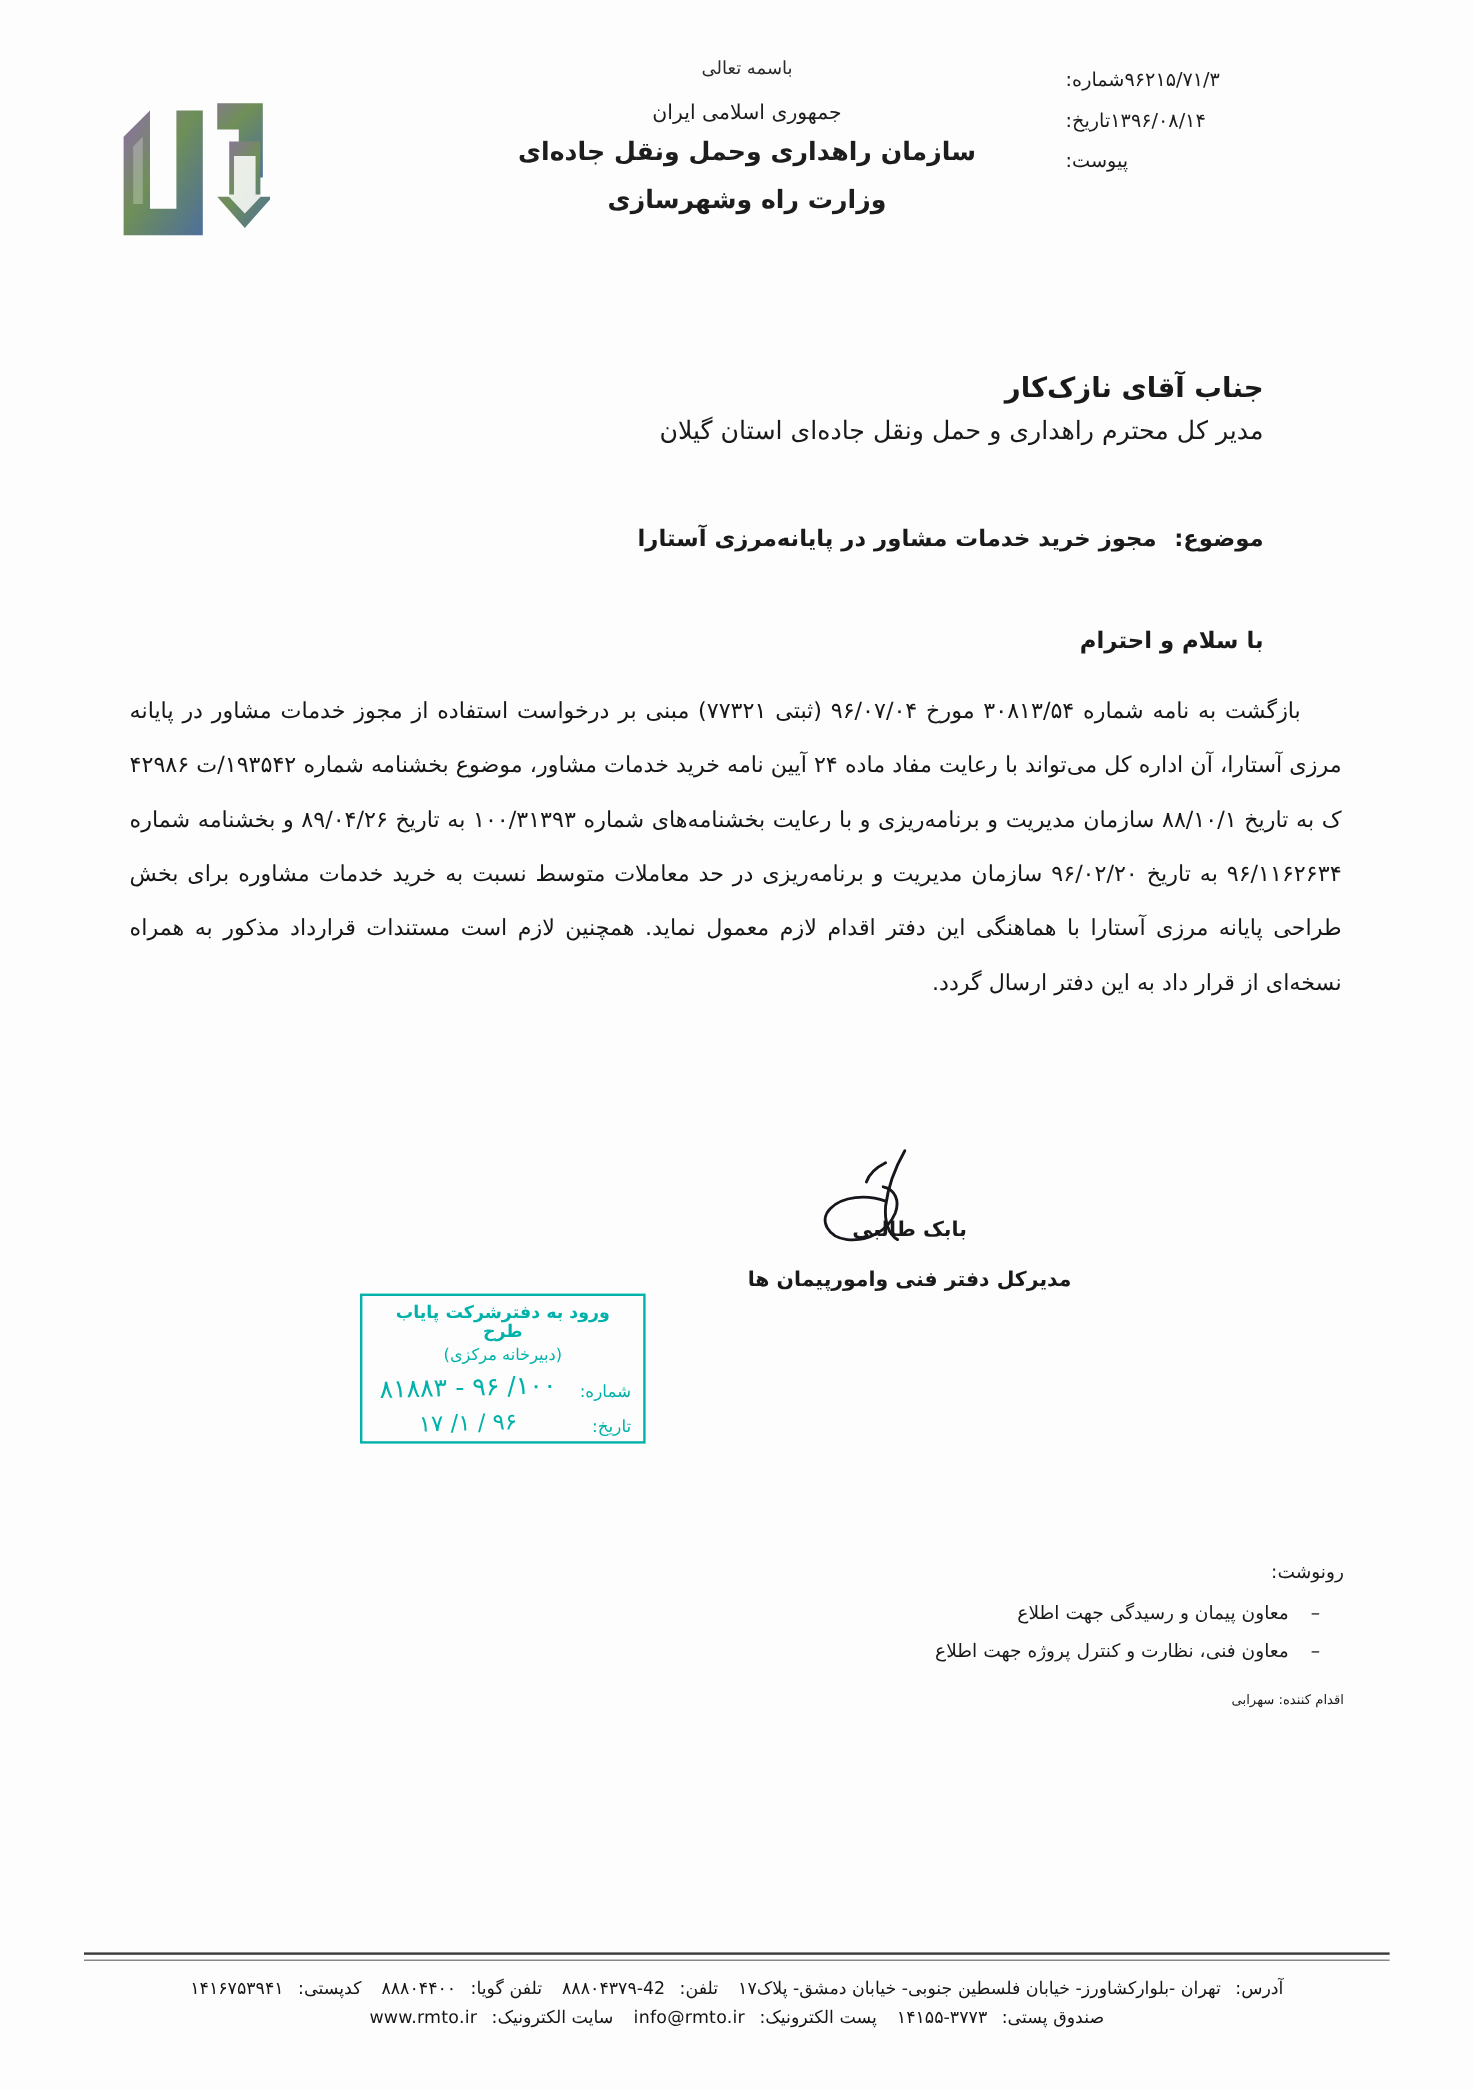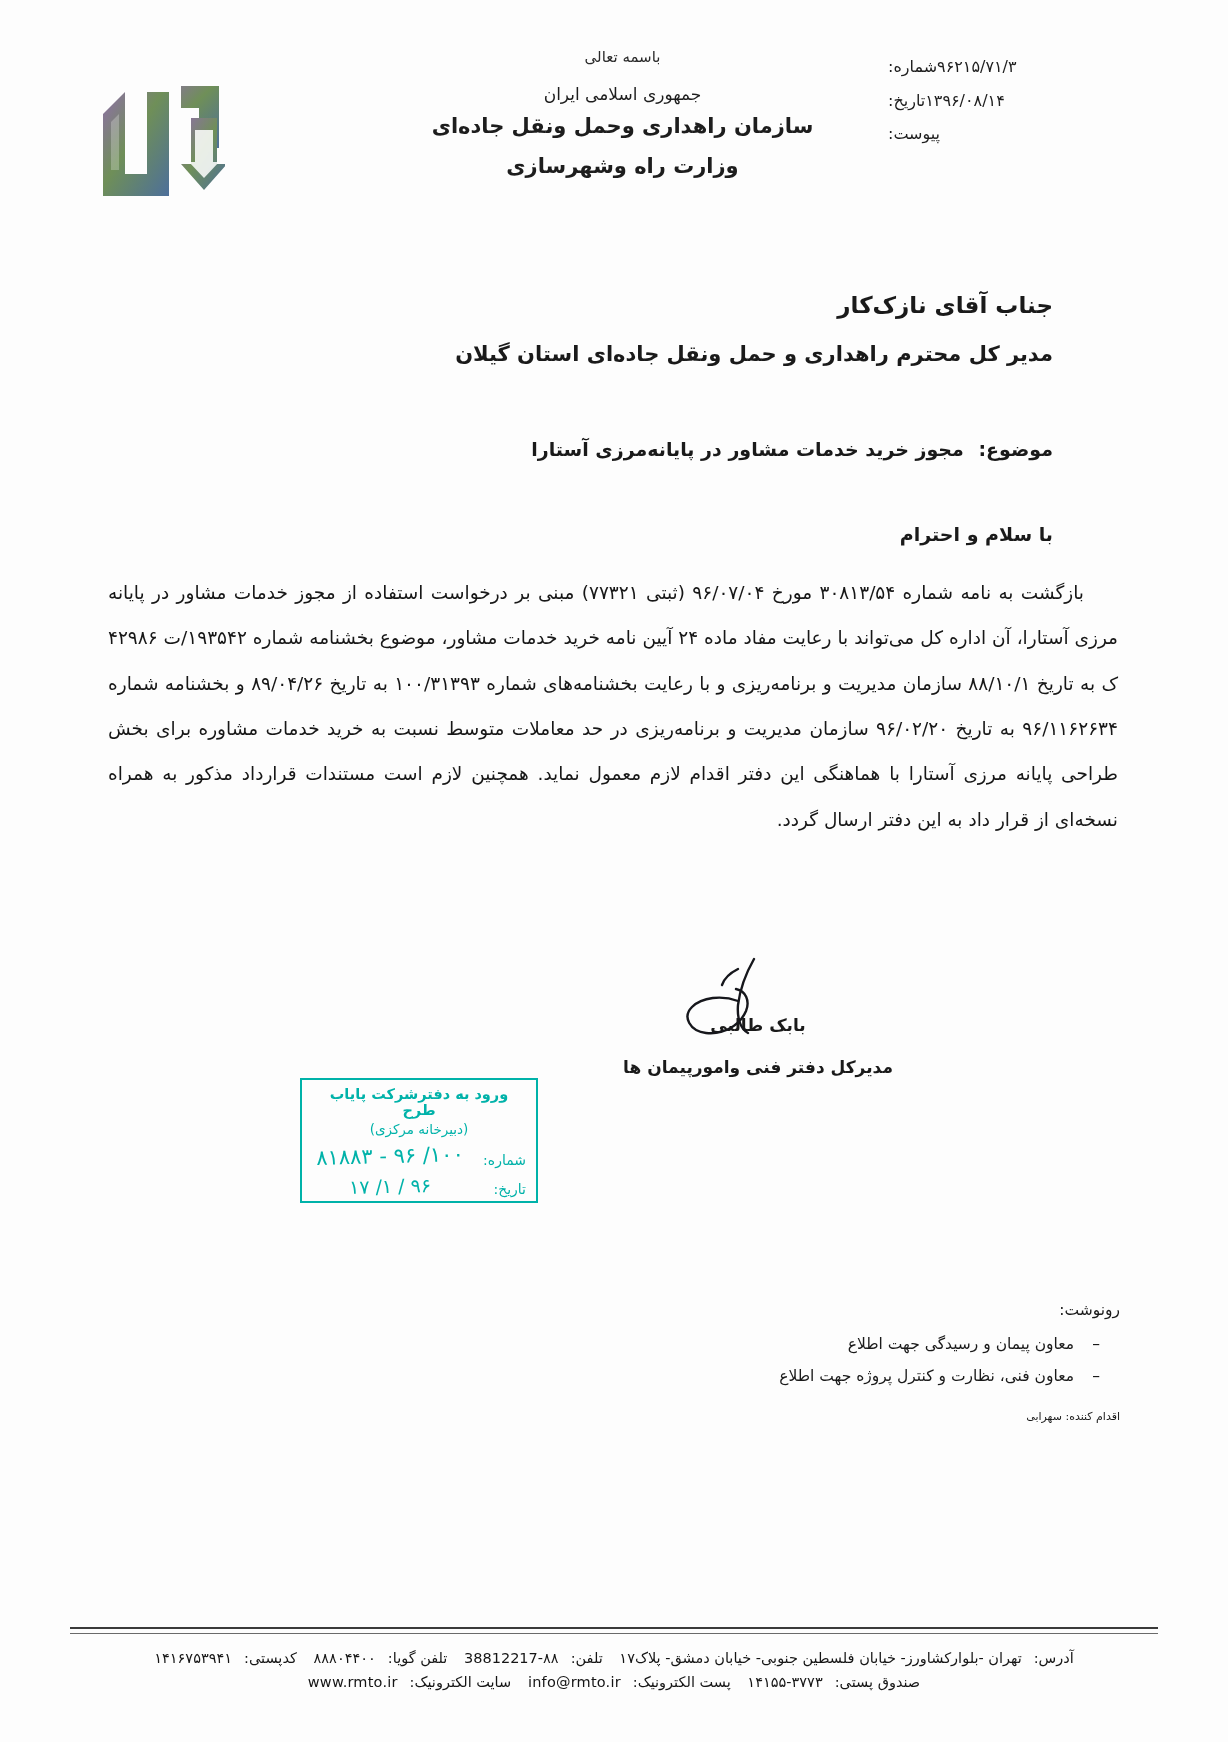--- a/index.html
+++ b/index.html
@@ -87,25 +87,26 @@
   .addressee {
     position: absolute;
     top: 292px;
     right: 175px;
     text-align: right;
   }
   .addressee .l1 {
     font-size: 23px;
     font-weight: bold;
     letter-spacing: 0.5px;
+    margin-top: 19px;
   }
   .addressee .l2 {
     font-size: 21px;
-    font-weight: bold;
-    margin-top: 24px;
+    font-weight: normal;
+    margin-top: 10px;
   }
 
   .subject {
     position: absolute;
     top: 438px;
     right: 175px;
     font-size: 19px;
     font-weight: bold;
   }
   .subject .tag { margin-left: 8px; }
@@ -367,21 +368,21 @@
       <span>اقدام کننده:</span>
       <span>سهرابی</span>
     </div>
   </div>
 
   <div class="footer">
     <div class="rule1"></div>
     <div class="rule2"></div>
     <div class="f-line">
       <span class="seg">آدرس:</span><span class="seg">تهران -بلوارکشاورز- خیابان فلسطین جنوبی- خیابان دمشق- پلاک۱۷</span>
-      <span class="seg">تلفن:</span><span class="seg">۸۸-38812217</span>
+      <span class="seg">تلفن:</span><span class="seg">42-۸۸۸۰۴۳۷۹</span>
       <span class="seg">تلفن گویا:</span><span class="seg">۸۸۸۰۴۴۰۰</span>
       <span class="seg">کدپستی:</span><span class="seg">۱۴۱۶۷۵۳۹۴۱</span>
     </div>
     <div class="f-line">
       <span class="seg">صندوق پستی:</span><span class="seg">۳۷۷۳-۱۴۱۵۵</span>
       <span class="seg">پست الکترونیک:</span><span class="seg ltr">info@rmto.ir</span>
       <span class="seg">سایت الکترونیک:</span><span class="seg ltr">www.rmto.ir</span>
     </div>
   </div>
 

